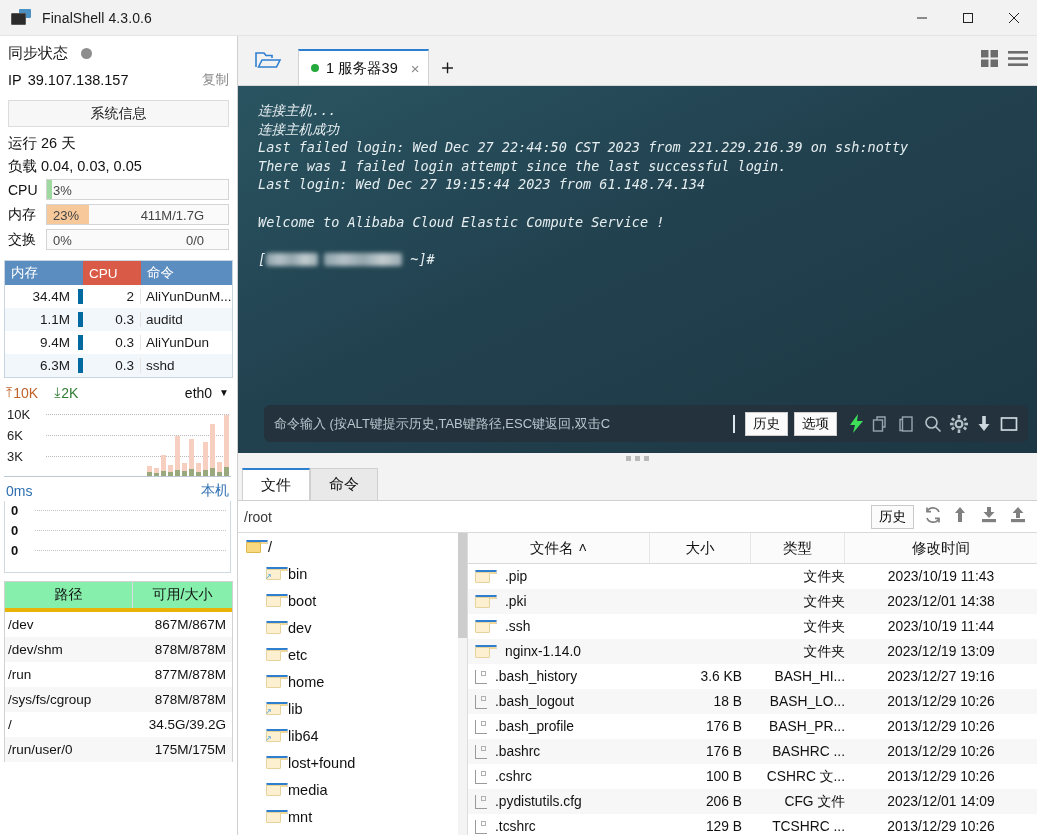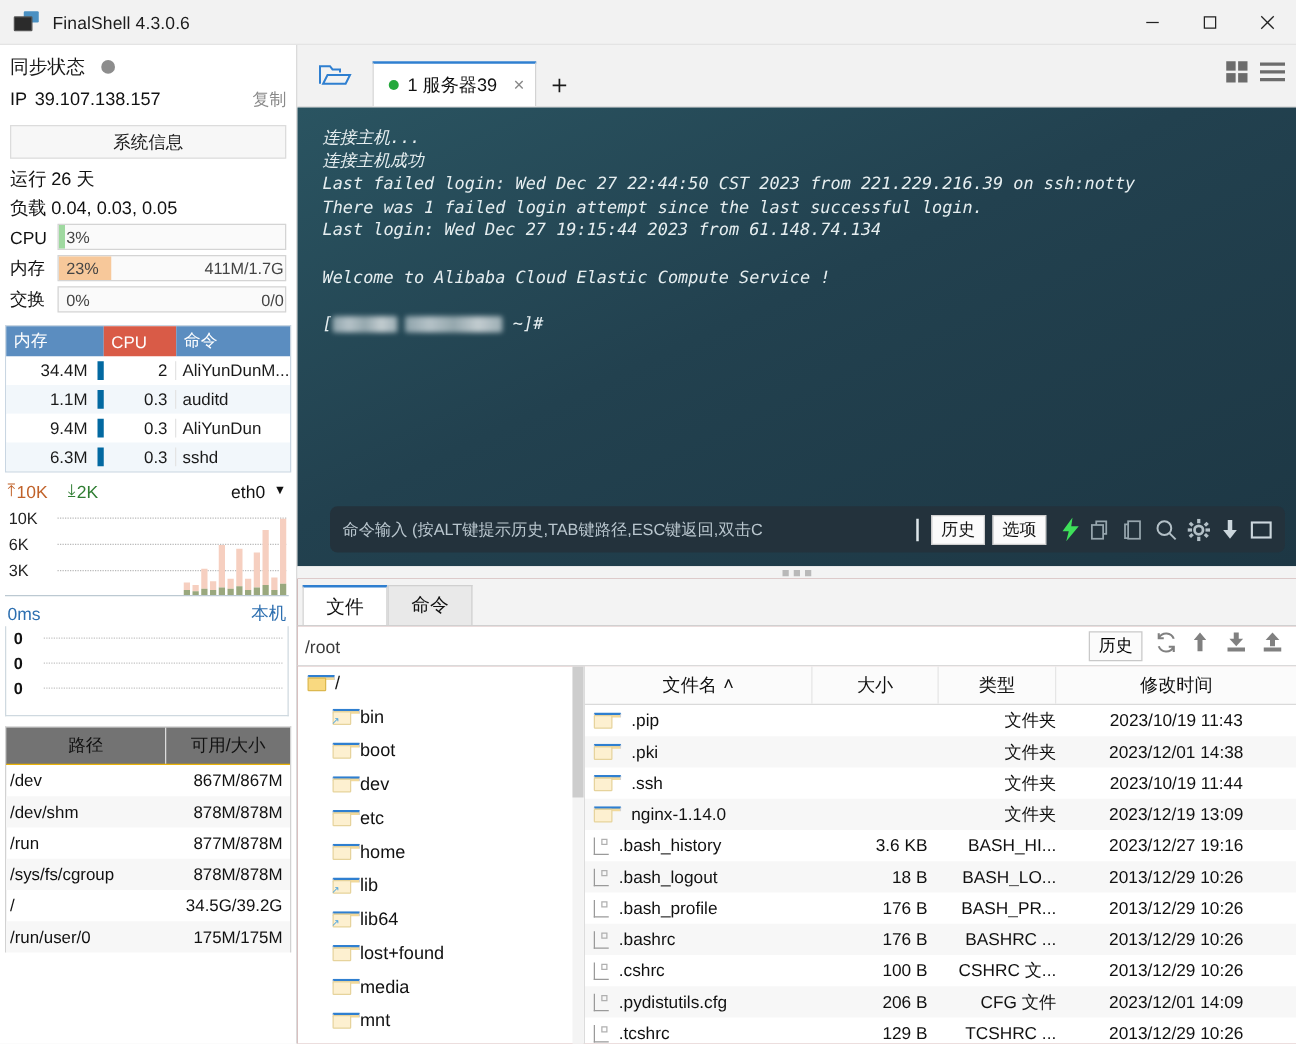--- a/index.html
+++ b/index.html
@@ -51,21 +51,21 @@
   .stat-line { padding: 3px 0 1px 8px; font-size: 14.5px; color: #111; }
 
   .meter-row { display: flex; align-items: center; padding: 2px 8px 2px 8px; }
   .meter-label { width: 38px; font-size: 14px; color: #111; flex: none; }
   .meter {
     flex: 1; height: 21px; background: #fafafa; border: 1px solid #d4d4d4;
     position: relative; overflow: hidden;
   }
   .meter .fill { position: absolute; left: 0; top: 0; bottom: 0; }
   .meter .pct { position: absolute; left: 6px; top: 50%; transform: translateY(-50%); font-size: 13px; color: #444; }
-  .meter .right { position: absolute; right: 1px; top: 50%; transform: translateY(-50%); font-size: 13px; color: #444; }
+  .meter .right { position: absolute; right: 24px; top: 50%; transform: translateY(-50%); font-size: 13px; color: #444; }
 
   
   .proc-table { margin: 8px 4px 0 4px; border: 1px solid #c9d6e2; }
   .proc-head { display: flex; height: 24px; }
   .proc-head .th { display: flex; align-items: center; font-size: 13.5px; color: #fff; padding-left: 6px; }
   .proc-head .th.mem { width: 78px; background: #5b8dc0; }
   .proc-head .th.cpu { width: 58px; background: #d95b47; }
   .proc-head .th.cmd { flex: 1; background: #5b8dc0; }
   .proc-row { display: flex; height: 23px; align-items: center; font-size: 13.5px; color: #1a1a1a; }
   .proc-row:nth-child(odd) { background: #ffffff; }
@@ -93,21 +93,21 @@
 
   .lat-head { display: flex; align-items: center; padding: 5px 8px 1px 6px; font-size: 14px; }
   .lat-val { color: #2d6fb0; }
   .lat-host { margin-left: auto; color: #2d6fb0; }
   .lat-box { margin: 0 6px 0 4px; height: 72px; border: 1px solid #cfd9e0; border-top: none; position: relative; background: #fff; }
   .lat-ylab { position: absolute; left: 6px; font-size: 13px; font-weight: bold; color: #111; }
   .lat-grid { position: absolute; left: 30px; right: 4px; border-top: 1px dotted #c4c4c4; }
 
   
   .disk-table { margin: 8px 4px 0 4px; border: 1px solid #d2d2d2; border-bottom: none; }
-  .disk-head { display: flex; height: 30px; background: #737373; border-bottom: 1px solid #eab308; }
+  .disk-head { display: flex; height: 30px; background: #86efac; border-bottom: 4px solid #eab308; }
   .disk-head .th { display: flex; align-items: center; justify-content: center; font-size: 14px; color: #111; }
   .disk-head .th.path { width: 128px; border-right: 1px solid #dcdcdc; }
   .disk-head .th.size { flex: 1; }
   .disk-row { display: flex; height: 25px; align-items: center; font-size: 13.5px; color: #111; }
   .disk-row:nth-child(even) { background: #f7f7f7; }
   .disk-row .c-path { width: 128px; padding-left: 3px; }
   .disk-row .c-size { flex: 1; text-align: right; padding-right: 6px; }
 
   
   .tabbar {
@@ -154,21 +154,21 @@
   .cmd-icons { display: flex; align-items: center; gap: 8px; margin-left: 12px; margin-right: 2px; }
   .cmd-icons .ci { cursor: pointer; display: flex; align-items: center; }
 
   .splitter-dots {
     position: absolute; left: 238px; top: 453px; width: 799px; height: 10px;
     display: flex; align-items: center; justify-content: center; gap: 4px; background: #f3f3f3;
   }
   .splitter-dots i { width: 5px; height: 5px; background: #b9b9b9; display: block; }
 
   
-  .filepanel { position: absolute; top: 463px; left: 238px; width: 799px; height: 372px; background: #7f1d1d; }
+  .filepanel { position: absolute; top: 463px; left: 238px; width: 799px; height: 372px; background: #7dd3fc; }
   .ftabs { display: flex; align-items: flex-end; height: 38px; padding-left: 4px; background: #f3f3f3; border-bottom: 1px solid #d0d0d0; }
   .ftab {
     height: 32px; padding: 0 18px; display: flex; align-items: center;
     font-size: 15px; color: #111; border: 1px solid #d0d0d0; border-bottom: none; cursor: pointer;
     background: #e9e9e9;
   }
   .ftab.active { background: #ffffff; border-top: 2px solid #2f7fd0; }
 
   .pathbar { display: flex; align-items: center; height: 32px; border-bottom: 1px solid #dadada; background: #fff; padding-left: 6px; }
   .path-val { font-size: 14px; color: #3a3a3a; flex: 1; }

